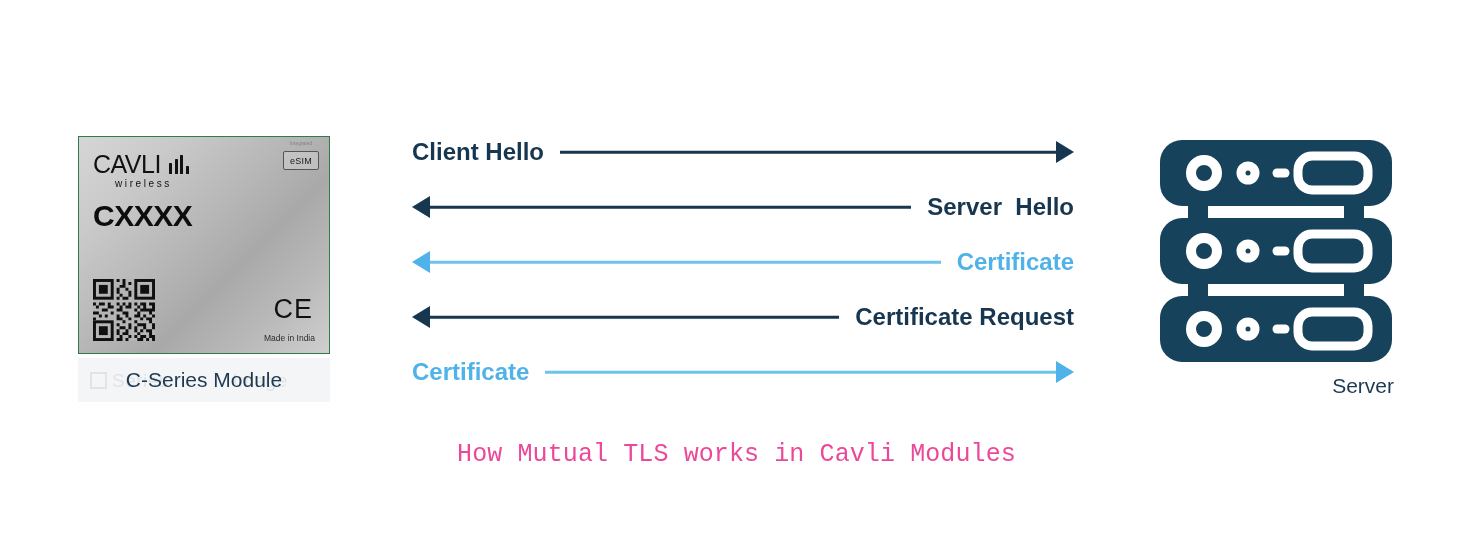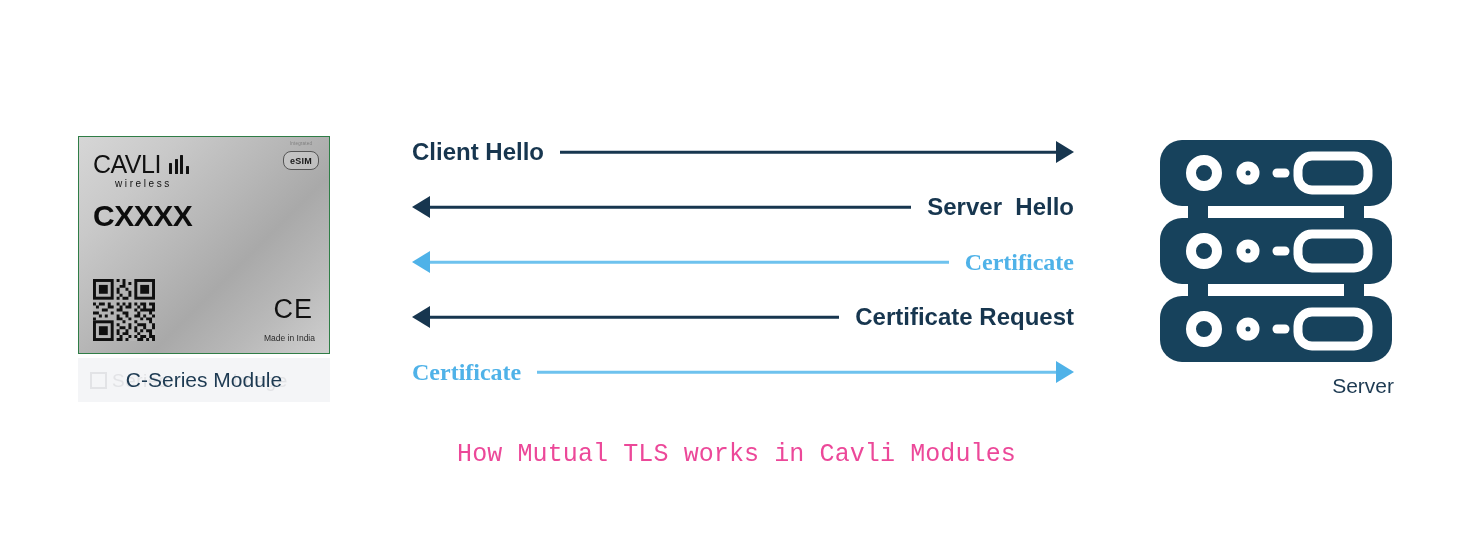--- a/index.html
+++ b/index.html
@@ -24,23 +24,23 @@
     font-family:"Liberation Sans", sans-serif;font-weight:400;color:#111;line-height:26px;
   }
   .cavli-bars{position:absolute;left:76px;top:4px;display:flex;align-items:flex-end;gap:2.5px;height:19px;}
   .cavli-bars i{display:block;width:3px;background:#111;border-radius:0.5px;}
   .cavli-sub{
     position:absolute;left:22px;top:27px;font-size:10px;letter-spacing:2.6px;
     color:#111;font-weight:400;
   }
   .esim-badge{
     position:absolute;right:10px;top:14px;width:34px;height:17px;
-    border:1px solid #555;border-radius:8px;background:rgba(255,255,255,.22);
+    border:1px solid #555;border-radius:2px;background:rgba(255,255,255,.22);
     display:flex;align-items:center;justify-content:center;
-    font-size:9px;font-weight:700;color:#1a1a1a;letter-spacing:.2px;
+    font-size:9px;font-weight:400;color:#1a1a1a;letter-spacing:.2px;
   }
   .esim-top{
     position:absolute;right:10px;top:4px;width:36px;text-align:center;
     font-size:4.5px;color:#7e7e7e;letter-spacing:.2px;
   }
   .mod-part{position:absolute;left:14px;top:62px;font-size:30px;font-weight:700;color:#0d0d0d;letter-spacing:-0.5px;}
   .mod-lines{position:absolute;left:14px;top:98px;font-size:10.5px;color:#141414;line-height:13.5px;letter-spacing:.1px;}
   .qr{position:absolute;left:14px;top:142px;width:62px;height:62px;background:#b5b5b5;}
   .ce{position:absolute;right:16px;bottom:28px;font-size:27px;color:#111;font-weight:400;letter-spacing:1px;}
   .made{position:absolute;right:14px;bottom:10px;font-size:8.5px;color:#2b2b2b;margin-top:45px;}
@@ -70,21 +70,21 @@
   .r-ltr .shaft{left:0;right:16px;}
   .r-ltr .head{right:0;border-top:11px solid transparent;border-bottom:11px solid transparent;}
   .r-rtl .shaft{left:16px;right:0;}
   .r-rtl .head{left:0;border-top:11px solid transparent;border-bottom:11px solid transparent;}
 
   .navy .lbl{color:#17364f;}
   .navy .shaft{background:#17364f;}
   .navy.r-ltr .head{border-left:18px solid #17364f;}
   .navy.r-rtl .head{border-right:18px solid #17364f;}
 
-  .cyan .lbl{color:#4fb2e8;font-family:Liberation Serif, serif;}
+  .cyan .lbl{color:#4fb2e8;}
   .cyan .shaft{background:#6ec2ee;height:2.5px;}
   .cyan.r-ltr .head{border-left:18px solid #4fb2e8;}
   .cyan.r-rtl .head{border-right:18px solid #4fb2e8;}
 
   .gap-l{margin-left:16px;}
   .gap-r{margin-right:16px;}
 
   
   .server-block{position:absolute;left:1158px;top:136px;width:236px;height:266px;}
   .server-caption{

